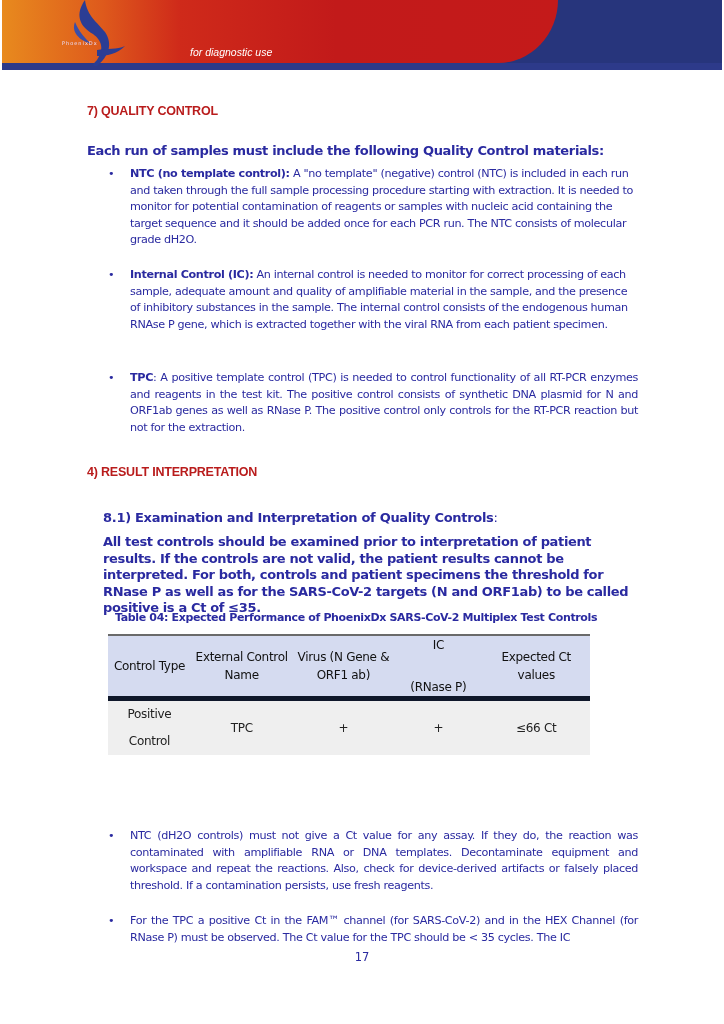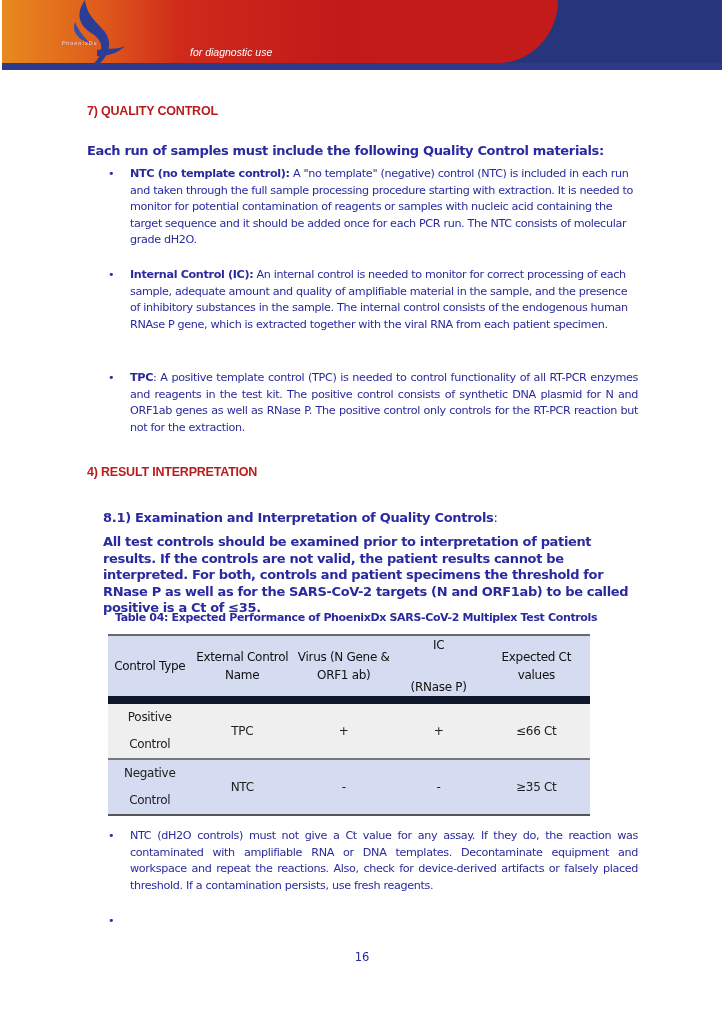--- a/index.html
+++ b/index.html
@@ -23,21 +23,21 @@
     .bullet .dot { position: absolute; left: -22px; top: 0; }
     .bullet b { font-weight: bold; }
     .just { text-align: justify; }
     .h-sub { position: absolute; left: 103px; color: #2a2aa0; font-weight: bold; font-size: 13px; letter-spacing: -0.3px; }
     .table-caption { position: absolute; left: 115px; top: 611px; color: #2a2aa0; font-weight: bold; font-size: 11px; letter-spacing: -0.35px; }
 
     table.qc { position: absolute; left: 108px; top: 634px; width: 482px; border-collapse: collapse;
       font-size: 12px; font-family: "DejaVu Sans", sans-serif; letter-spacing: -0.3px; }
     table.qc th { background: #d5dbf0; color: #111; font-weight: normal; height: 55px; text-align: center; vertical-align: middle; padding: 0 4px; line-height: 18px; border-top: 2px solid #6a6a6a; }
     table.qc td { text-align: center; vertical-align: middle; color: #222; height: 53px; line-height: 27px; padding: 0 4px; }
-    table.qc tr.pos td { background: #efefef; border-top: 8px solid #0f172a; }
+    table.qc tr.pos td { background: #efefef; border-top: 5px solid #0f172a; }
     table.qc tr.neg td { background: #d5dbf0; border-top: 2px solid #777; border-bottom: 2px solid #555; }
     .page-num { position: absolute; left: 0; width: 724px; top: 950px; text-align: center; color: #2a2aa0; font-size: 11.5px; }
   </style>
 </head>
 <body>
 
 <div class="banner">
   <div class="banner-warm"></div>
   <div class="banner-bottom"></div>
   <svg class="logo" viewBox="0 0 70 66">
@@ -96,36 +96,27 @@
       <tr class="pos">
         <td>
           <div>Positive</div>
           <div>Control</div>
         </td>
         <td>TPC</td>
         <td>+</td>
         <td>+</td>
         <td>≤66 Ct</td>
       </tr>
-      <tr class="neg">
-        <td>
-          <div>Negative</div>
-          <div>Control</div>
-        </td>
-        <td>NTC</td>
-        <td>-</td>
-        <td>-</td>
-        <td>≥35 Ct</td>
-      </tr>
     </tbody>
   </table>
 
   <div class="bullet just" style="left:130px; top:828px; width:508px;">
     <span class="dot">•</span>
     <span>NTC (dH2O controls) must not give a Ct value for any assay. If they do, the reaction was contaminated with amplifiable RNA or DNA templates. Decontaminate equipment and workspace and repeat the reactions. Also, check for device-derived artifacts or falsely placed threshold. If a contamination persists, use fresh reagents.</span>
   </div>
 
   <div class="bullet just" style="left:130px; top:913px; width:508px;">
     <span class="dot">•</span>
+    <span>For the TPC a positive Ct in the FAM™ channel (for SARS-CoV-2) and in the HEX Channel (for RNase P) must be observed. The Ct value for the TPC should be &lt; 35 cycles. The IC</span>
   </div>
 
-  <div class="page-num">16</div>
+  <div class="page-num">17</div>
 </div>
 
 </body></html>

